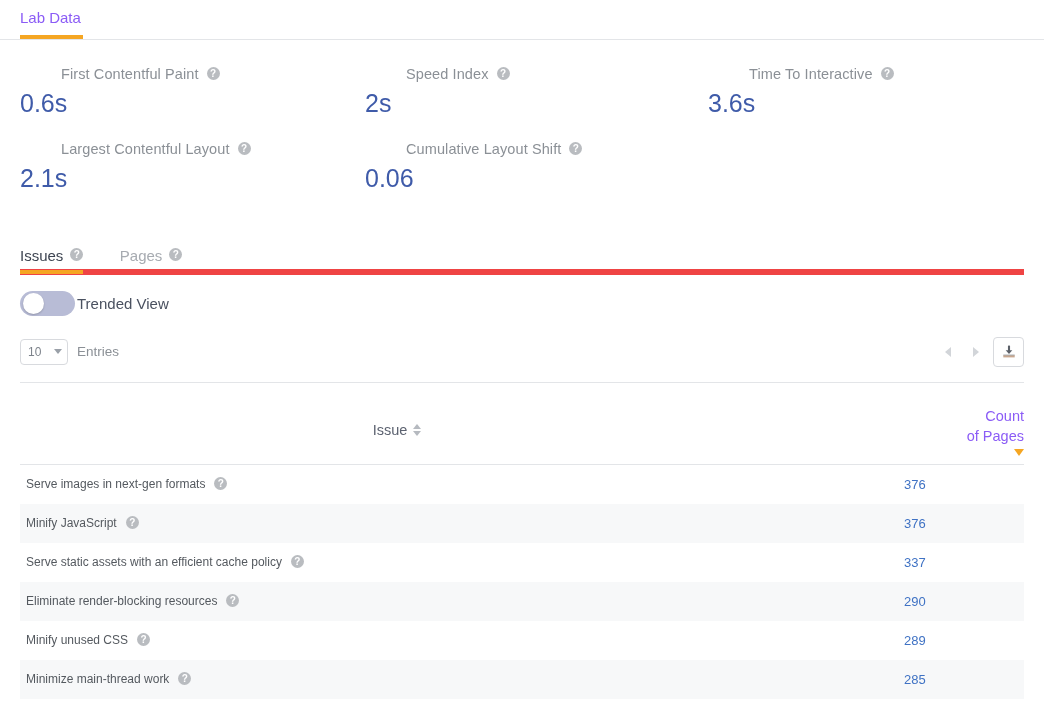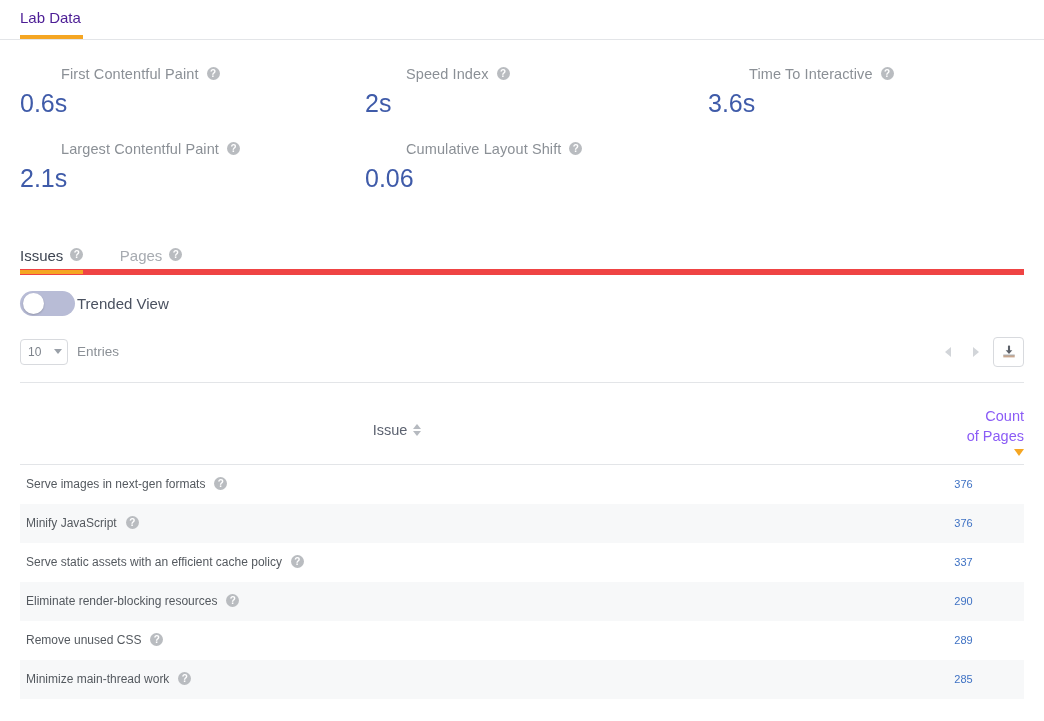--- a/index.html
+++ b/index.html
@@ -47,21 +47,21 @@
     height: 39px;
     font-size: 15px;
     color: #4a5160;
     border-bottom: 4px solid transparent;
     padding: 0 2px 0 0;
     margin-right: 22px;
     cursor: pointer;
   }
   .tabbar .tab.active {
     border-bottom-color: #f5a623;
-    color: #4c1d95;
+    color: #8b5cf6;
   }
 
   
   .metrics {
     padding: 26px 20px 0 20px;
     display: grid;
     grid-template-columns: 345px 343px 1fr;
     row-gap: 22px;
   }
   .metric { padding-right: 10px; }
@@ -261,22 +261,22 @@
     flex: 1 1 auto;
     display: flex;
     align-items: center;
     gap: 9px;
     font-size: 12px;
     color: #54595f;
     padding-left: 6px;
   }
   .cell-count {
     flex: 0 0 120px;
-    text-align: center;
-    font-size: 11px;
+    text-align: left;
+    font-size: 13px;
     color: #3f72c4;
     padding-right: 1px;
     cursor: pointer;
   }
 </style>
 </head>
 <body>
 
 <div class="tabbar">
   <div class="tab active">
@@ -305,21 +305,21 @@
   <div class="metric">
     <div class="metric-label">
       <span>Time To Interactive</span>
       <span class="help-icon"></span>
     </div>
     <div class="metric-value">3.6s</div>
   </div>
 
   <div class="metric">
     <div class="metric-label">
-      <span>Largest Contentful Paint</span>
+      <span>Largest Contentful Layout</span>
       <span class="help-icon"></span>
     </div>
     <div class="metric-value">2.1s</div>
   </div>
 
 
   <div class="metric">
     <div class="metric-label">
       <span>Cumulative Layout Shift</span>
       <span class="help-icon"></span>
@@ -418,21 +418,21 @@
   <div class="trow alt">
     <div class="cell-issue">
       <span>Eliminate render-blocking resources</span>
       <span class="help-icon"></span>
     </div>
     <div class="cell-count">290</div>
   </div>
 
   <div class="trow">
     <div class="cell-issue">
-      <span>Remove unused CSS</span>
+      <span>Minify unused CSS</span>
       <span class="help-icon"></span>
     </div>
     <div class="cell-count">289</div>
   </div>
 
   <div class="trow alt">
     <div class="cell-issue">
       <span>Minimize main-thread work</span>
       <span class="help-icon"></span>
     </div>

